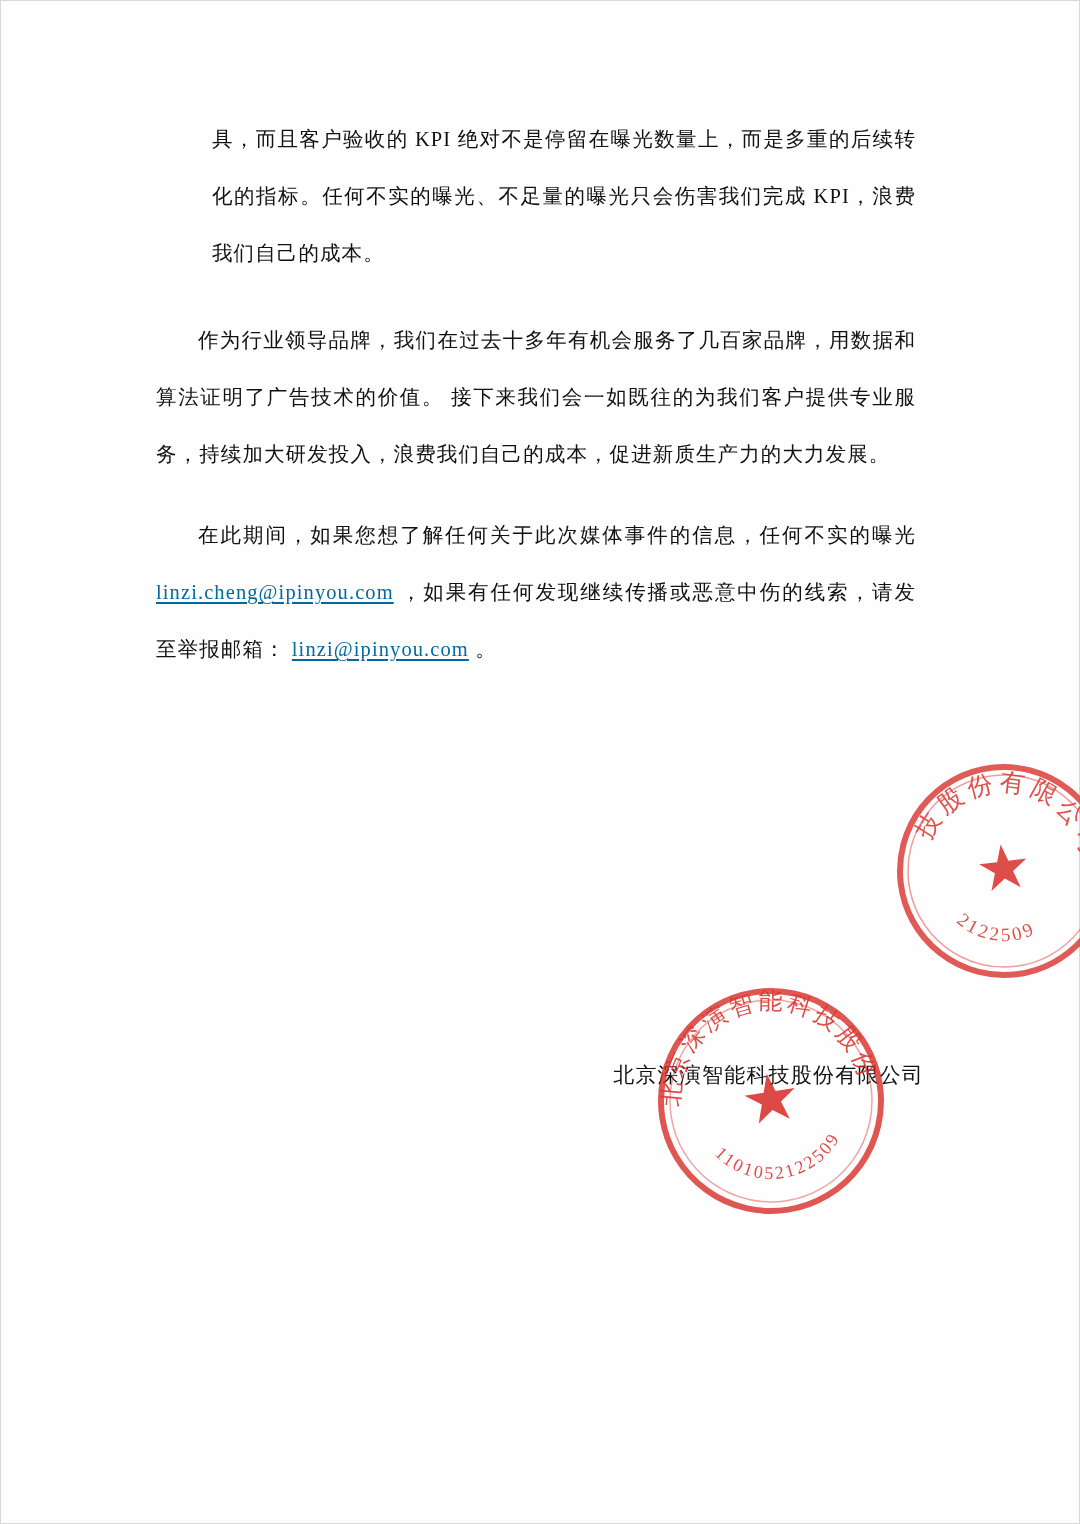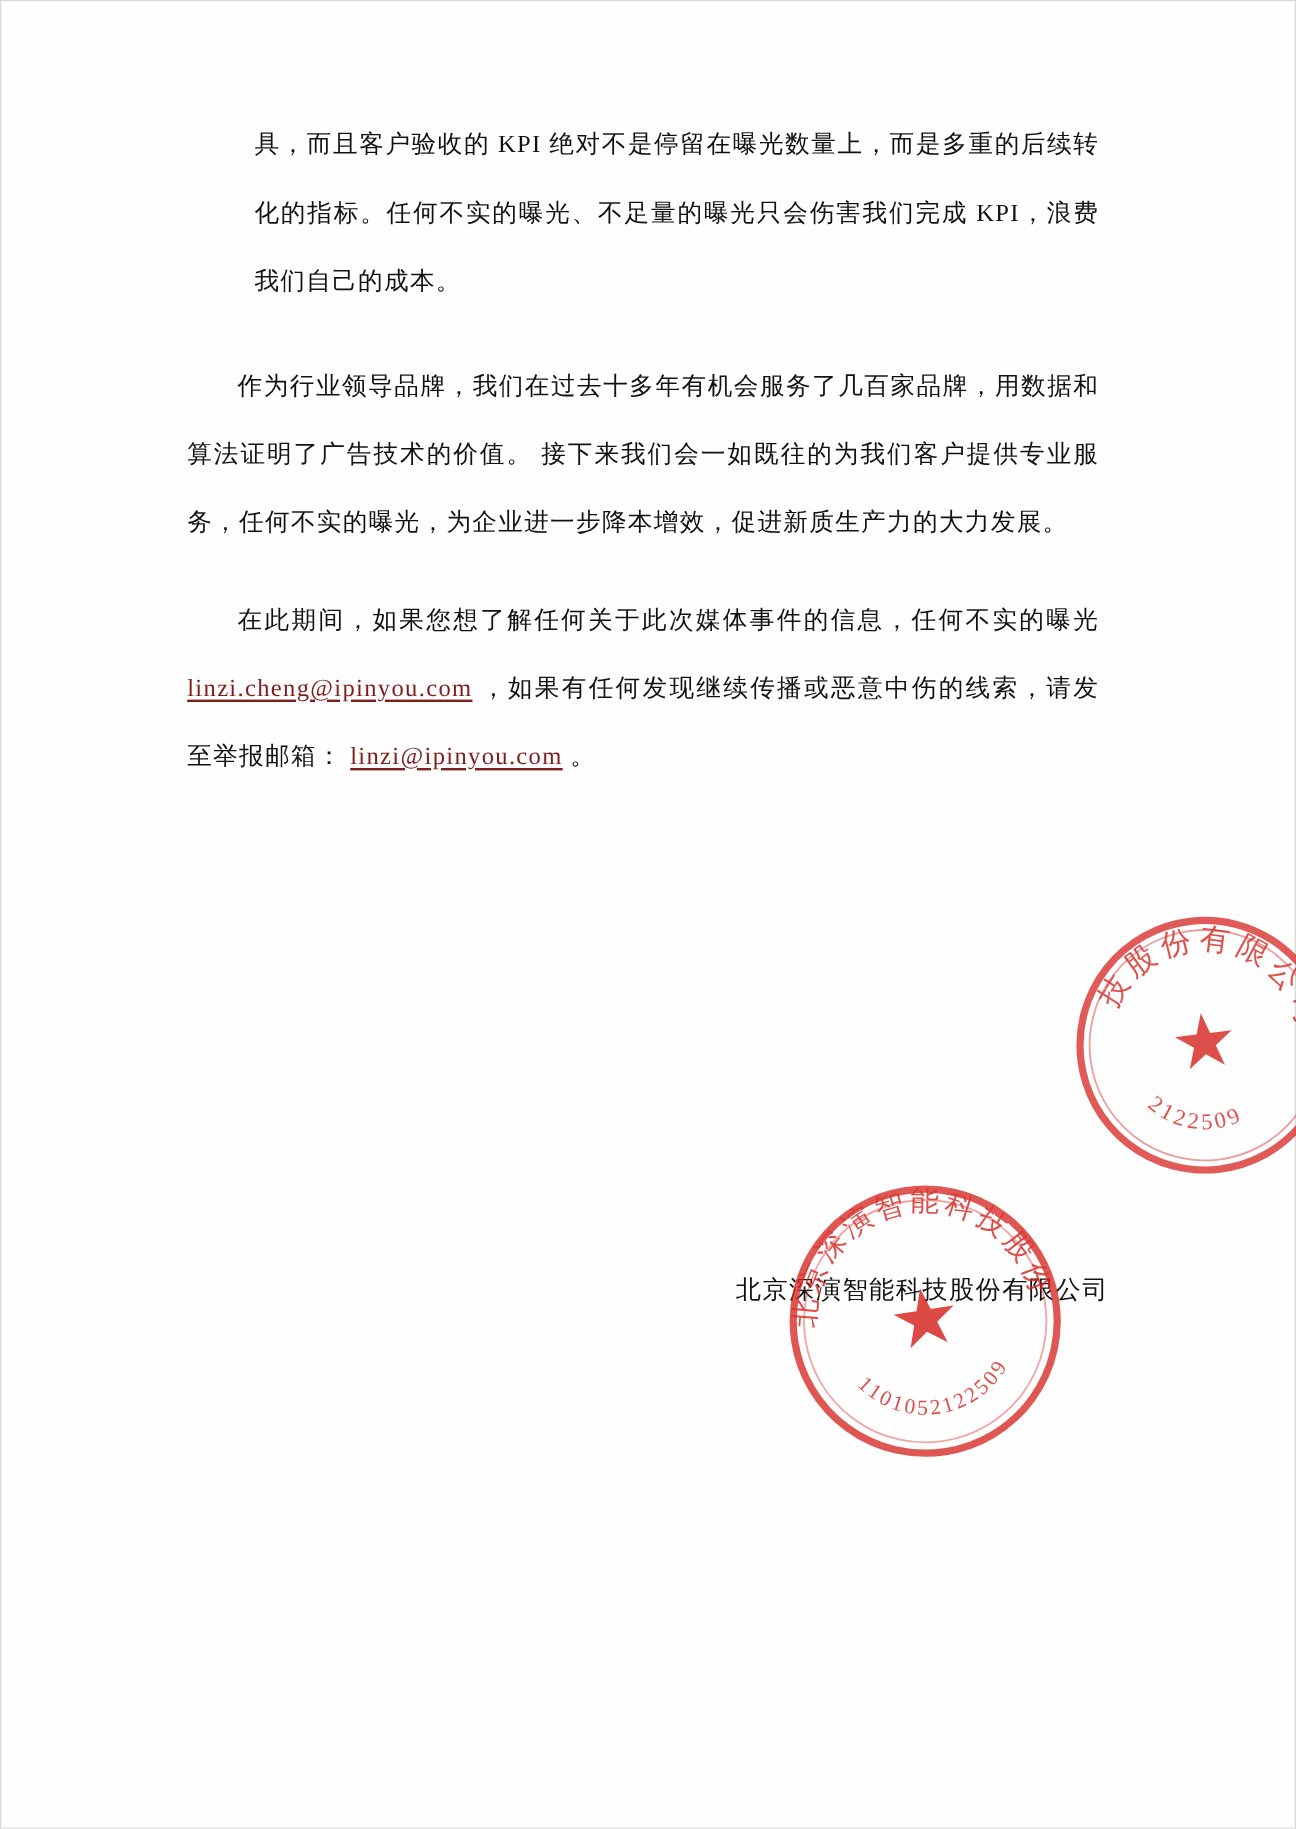--- a/index.html
+++ b/index.html
@@ -23,21 +23,21 @@
     width: 1080px;
     height: 1524px;
     background: #fefefe;
     box-sizing: border-box;
     border: 1px solid #d8d8d8;
   }
 
   .content {
     position: absolute;
     left: 155px;
-    top: 92px;
+    top: 110px;
     width: 760px;
   }
 
   p.para {
     margin: 0 0 24px 0;
     font-size: 20.5px;
     line-height: 57px;
     letter-spacing: 1.1px;
     text-align: justify;
     color: #111;
@@ -54,21 +54,21 @@
   }
   .hang-block .hang-inner {
     padding-left: 56px;
     text-indent: -56px;
   }
   .indent2 {
     text-indent: 42px;
   }
 
   a.maillink {
-    color: #7f1d1d;
+    color: #0369a1;
     text-decoration: underline;
     text-underline-offset: 3px;
   }
 
   .signature {
     position: absolute;
     right: 155px;
     top: 1060px;
     font-size: 21px;
     letter-spacing: 1.2px;
@@ -106,21 +106,21 @@
 
 <div class="page">
 
   <div class="content">
 
     <div class="cont-block">
       <p class="para">具，而且客户验收的 KPI 绝对不是停留在曝光数量上，而是多重的后续转化的指标。任何不实的曝光、不足量的曝光只会伤害我们完成 KPI，浪费我们自己的成本。</p>
     </div>
 
 
-    <p class="para indent2">作为行业领导品牌，我们在过去十多年有机会服务了几百家品牌，用数据和算法证明了广告技术的价值。 接下来我们会一如既往的为我们客户提供专业服务，任何不实的曝光，为企业进一步降本增效，促进新质生产力的大力发展。</p>
+    <p class="para indent2">作为行业领导品牌，我们在过去十多年有机会服务了几百家品牌，用数据和算法证明了广告技术的价值。 接下来我们会一如既往的为我们客户提供专业服务，持续加大研发投入，浪费我们自己的成本，促进新质生产力的大力发展。</p>
 
     <p class="para indent2"><span>在此期间，如果您想了解任何关于此次媒体事件的信息，任何不实的曝光 </span><a class="maillink" href="#">linzi.cheng@ipinyou.com</a><span> ，如果有任何发现继续传播或恶意中伤的线索，请发至举报邮箱： </span><a class="maillink" href="#">linzi@ipinyou.com</a><span> 。</span></p>
 
   </div>
 
   <div class="signature">北京深演智能科技股份有限公司</div>
 
   <div class="stamp" id="stamp-edge">
     <svg width="230" height="230" viewBox="0 0 230 230" aria-hidden="true">
       <defs>

